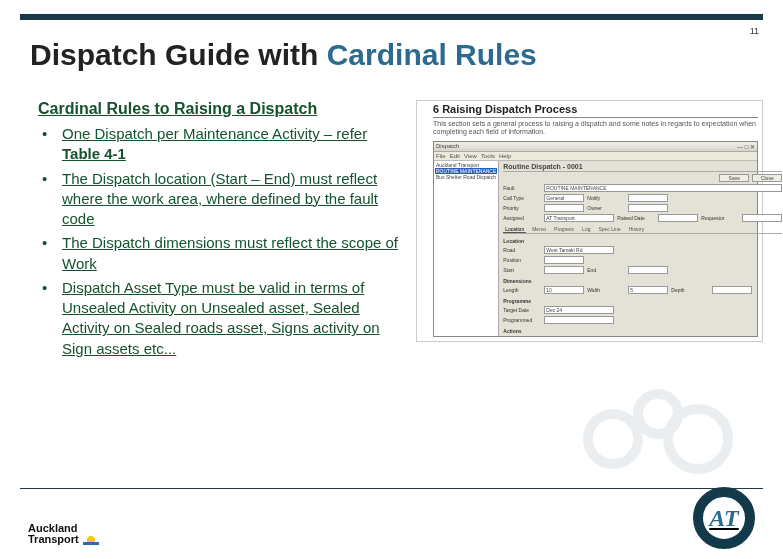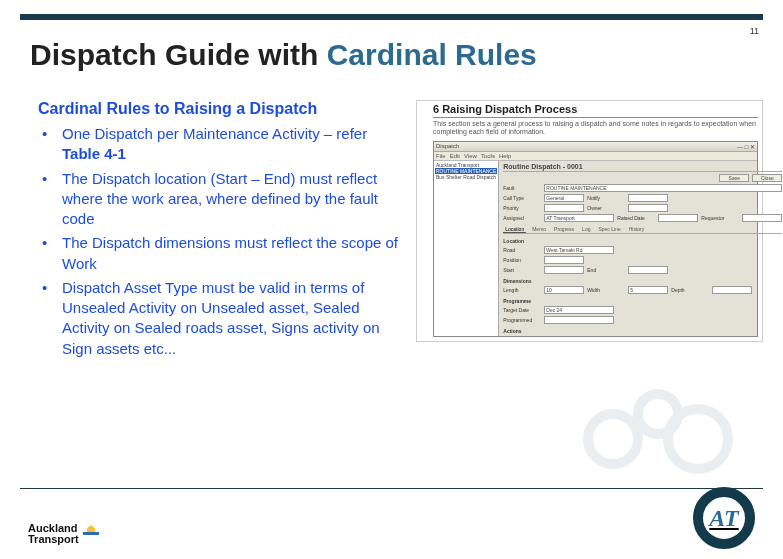--- a/index.html
+++ b/index.html
@@ -30,21 +30,22 @@
     color: #222;
   }
   .slide-title .accent { color: #2c6b8f; }
   .content {
     display: flex;
     margin: 28px 20px 0 38px;
     gap: 18px;
   }
   .left-col {
     flex: 0 0 360px;
-    color: #1d4ed8;
+    color: #14532d;
+    text-decoration: underline;
   }
   .subheading {
     font-size: 16px;
     font-weight: bold;
     margin-bottom: 6px;
   }
   ul.bullets {
     list-style: none;
     font-size: 15px;
     line-height: 1.35;
@@ -163,20 +164,21 @@
     left: 20px; right: 20px;
     bottom: 70px;
     height: 1px;
     background: #1a3a4a;
   }
   .logo-left {
     position: absolute;
     left: 28px;
     bottom: 14px;
     display: flex;
+    align-items: flex-end;
     gap: 4px;
   }
   .logo-left .ak {
     font-size: 11px;
     font-weight: bold;
     color: #111;
     line-height: 1;
   }
   .logo-left .sun {
     width: 16px; height: 12px;

